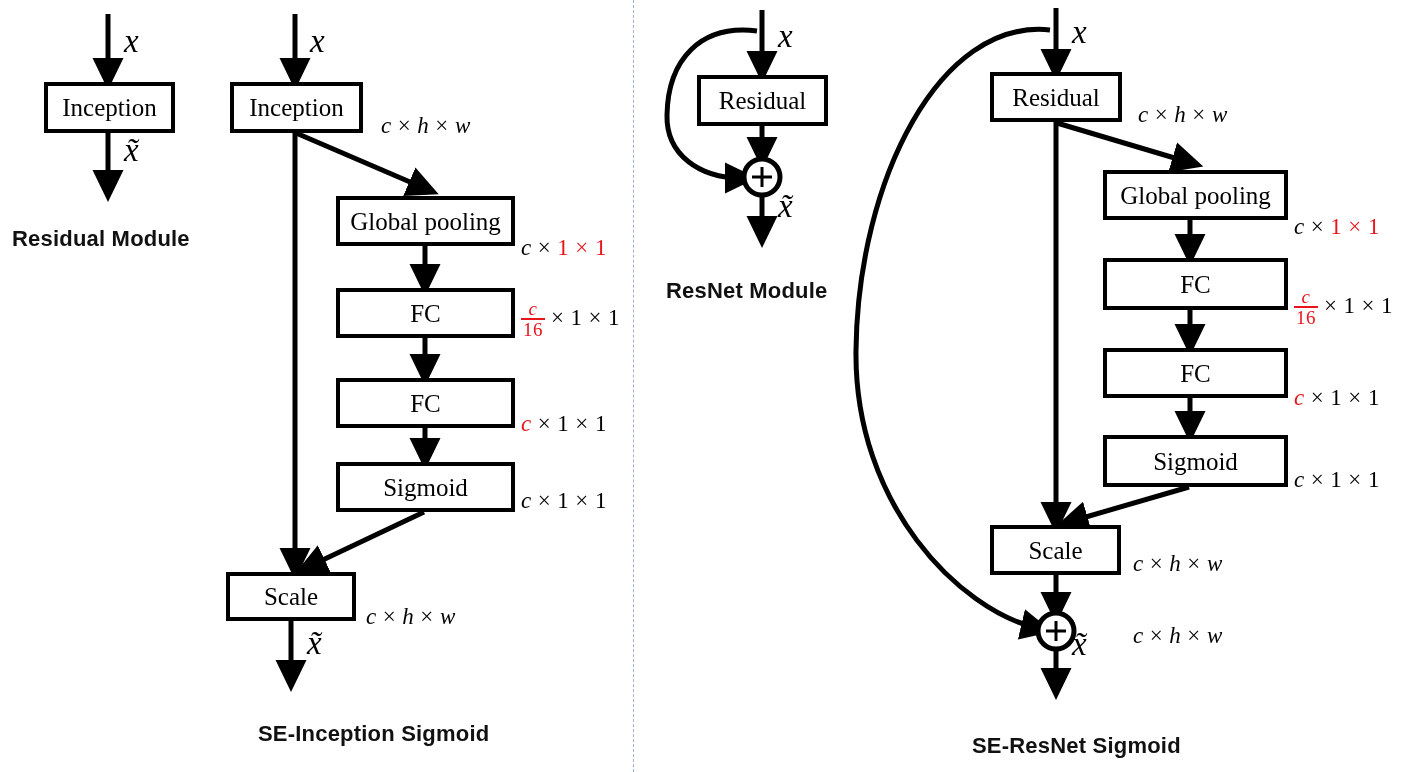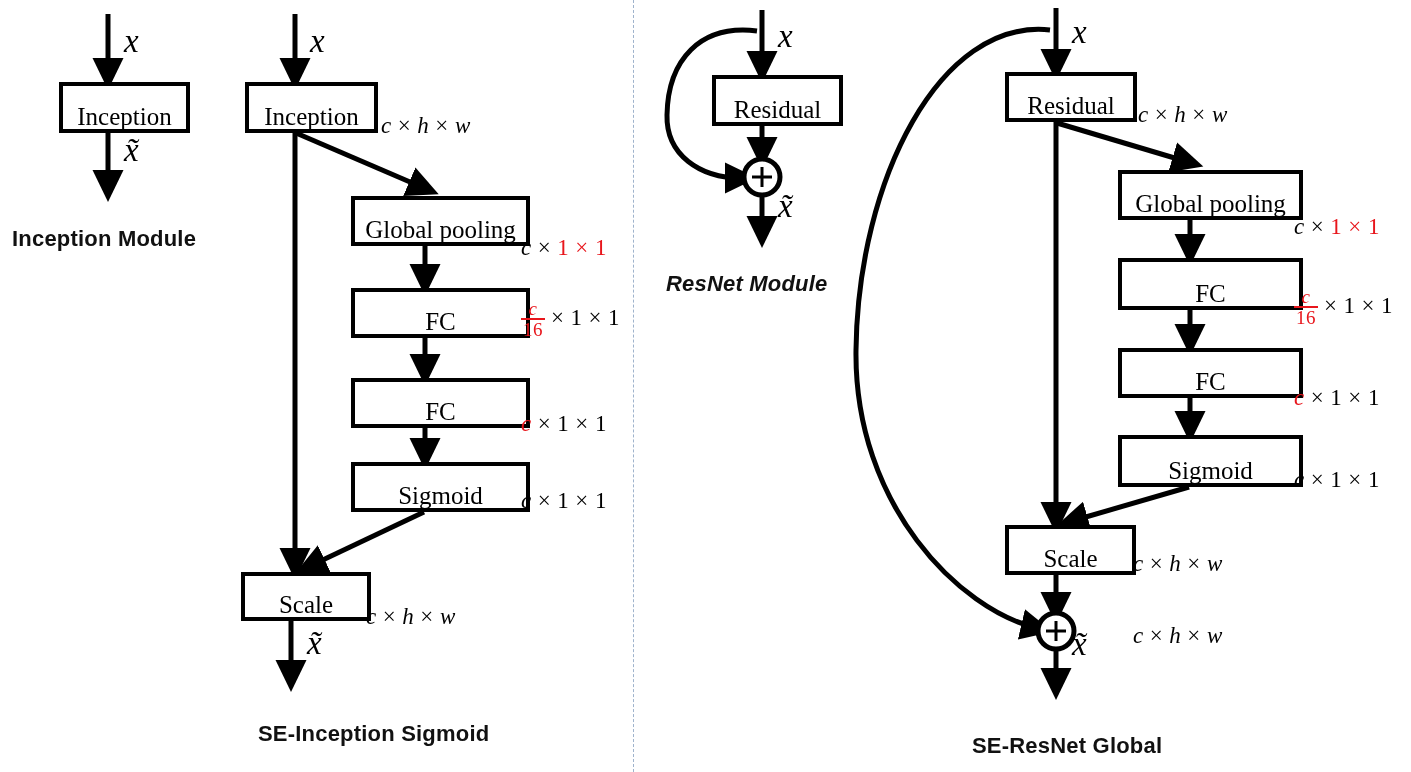--- a/index.html
+++ b/index.html
@@ -23,27 +23,26 @@
     top: 0;
     width: 1411px;
     height: 772px;
   }
   .box {
     position: absolute;
     box-sizing: border-box;
     border: 4px solid #000000;
     background: #ffffff;
     display: flex;
-    align-items: flex-end;
+    align-items: center;
     justify-content: center;
     font-family: "Liberation Serif", serif;
     color: #000000;
     line-height: 1;
     white-space: nowrap;
-    margin-left: 15px;
   }
   .box-label {
     font-family: "Liberation Serif", serif;
     font-size: 25px;
     color: #000000;
   }
   .lbl {
     position: absolute;
     white-space: nowrap;
     font-family: "Liberation Serif", serif;
@@ -179,21 +178,21 @@
     <path d="M 1046,631 L 1066,631 M 1056,621 L 1056,641" stroke="#000" stroke-width="3"></path>
   </svg>
 
   <div class="divider" style="left:633px;"></div>
 
   <div class="box" style="left:44px; top:82px; width:131px; height:51px;">
     <span class="box-label">Inception</span>
   </div>
   <div class="xvar" style="left:124px; top:23px;">x</div>
   <div class="xvar" style="left:124px; top:132px;">x̃</div>
-  <div class="caption" style="left:12px; top:226px;">Inception Module</div>
+  <div class="caption" style="left:12px; top:226px;">Residual Module</div>
 
   <div class="box" style="left:230px; top:82px; width:133px; height:51px;">
     <span class="box-label">Inception</span>
   </div>
   <div class="xvar" style="left:310px; top:23px;">x</div>
   <div class="lbl tensor" style="left:381px; top:114px;">
     <span class="var">c</span>
     <span>×</span>
     <span class="var">h</span>
     <span>×</span>
@@ -259,21 +258,21 @@
     <span class="var">w</span>
   </div>
   <div class="xvar" style="left:307px; top:625px;">x̃</div>
   <div class="caption" style="left:258px; top:721px;">SE-Inception Sigmoid</div>
 
   <div class="box" style="left:697px; top:75px; width:131px; height:51px;">
     <span class="box-label">Residual</span>
   </div>
   <div class="xvar" style="left:778px; top:18px;">x</div>
   <div class="xvar" style="left:778px; top:188px;">x̃</div>
-  <div class="caption" style="left:666px; top:271px;font-style:italic;">ResNet Module</div>
+  <div class="caption" style="left:666px; top:278px;">ResNet Module</div>
 
   <div class="box" style="left:990px; top:72px; width:132px; height:50px;">
     <span class="box-label">Residual</span>
   </div>
   <div class="xvar" style="left:1072px; top:14px;">x</div>
   <div class="lbl tensor" style="left:1138px; top:103px;">
     <span class="var">c</span>
     <span>×</span>
     <span class="var">h</span>
     <span>×</span>
@@ -340,15 +339,15 @@
   </div>
 
   <div class="xvar" style="left:1072px; top:626px;">x̃</div>
   <div class="lbl tensor" style="left:1133px; top:624px;">
     <span class="var">c</span>
     <span>×</span>
     <span class="var">h</span>
     <span>×</span>
     <span class="var">w</span>
   </div>
-  <div class="caption" style="left:972px; top:733px;">SE-ResNet Global</div>
+  <div class="caption" style="left:972px; top:733px;">SE-ResNet Sigmoid</div>
 
 </div>
 
 </body></html>

